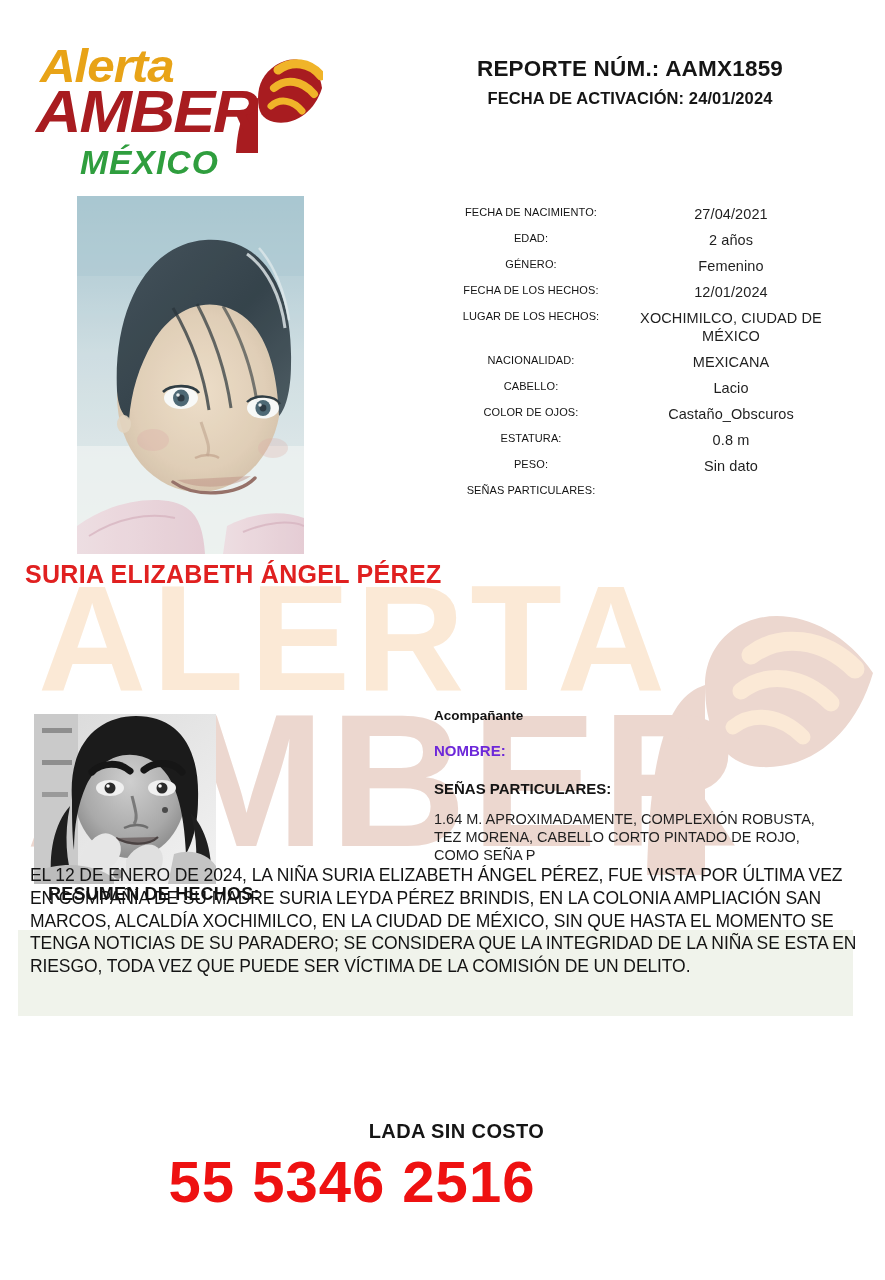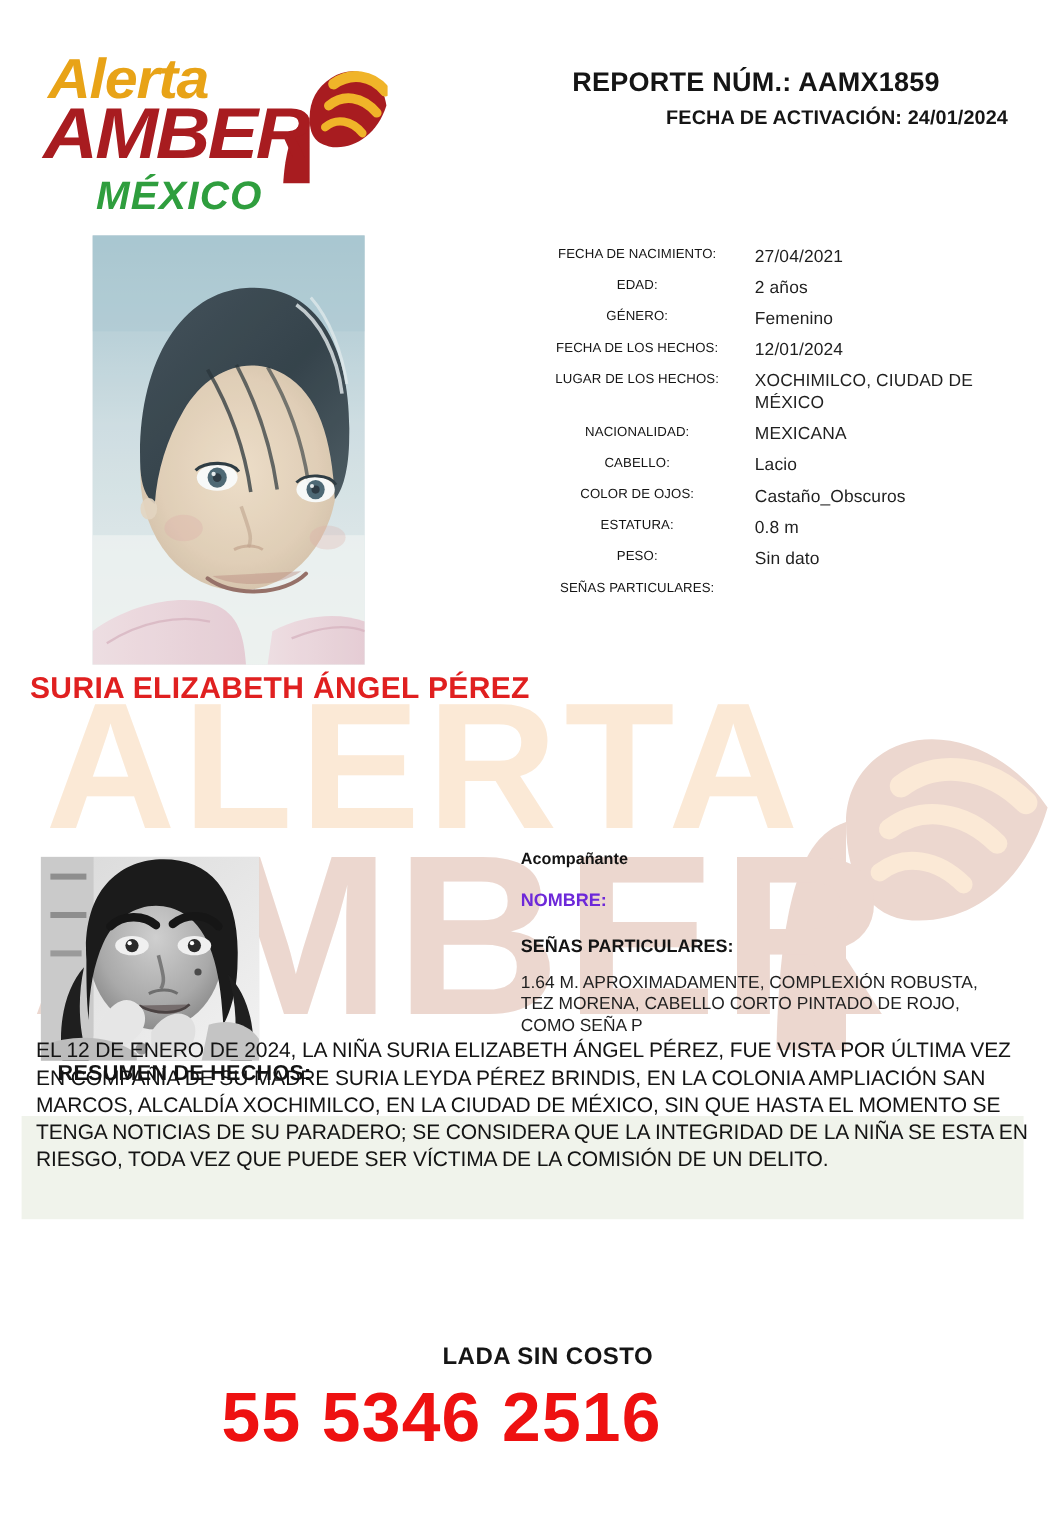--- a/index.html
+++ b/index.html
@@ -56,21 +56,21 @@
 
   .report-block{
     position:absolute; left:420px; top:55px; width:420px; text-align:center;
   }
   .report-num{
     font-size:22.5px; font-weight:700; letter-spacing:0.2px;
     color:#151515; line-height:1.25; white-space:nowrap;
   }
   .report-date{
     font-size:16.5px; font-weight:700; letter-spacing:0.1px;
-    color:#151515; line-height:1.3; margin-top:5px; white-space:nowrap;text-align:right;
+    color:#151515; line-height:1.3; margin-top:5px; white-space:nowrap;
   }
 
   
   .child-photo{
     position:absolute; left:77px; top:196px; width:227px; height:358px;
     z-index:3; overflow:hidden; background:#e9eef0;
   }
   .child-photo svg{ display:block; width:100%; height:100%; }
 
   .victim-name{
@@ -85,21 +85,21 @@
   }
   .data-row{ display:flex; align-items:flex-start; margin-bottom:9px; }
   .data-label{
     width:196px; flex:0 0 196px;
     font-size:11px; font-weight:400; color:#141414;
     line-height:1.18; letter-spacing:0.1px;text-align:center;
   }
   .data-value{
     flex:1 1 auto;
     font-size:14.5px; font-weight:400; color:#1f1f1f;
-    line-height:1.18; letter-spacing:0.1px;
+    line-height:1.18; letter-spacing:0.1px;text-align:center;
   }
 
   
   .companion-photo{
     position:absolute; left:34px; top:714px; width:182px; height:170px;
     z-index:3; overflow:hidden; background:#d8d8d8;
   }
   .companion-photo svg{ display:block; width:100%; height:100%; }
 
   .companion-block{ position:absolute; left:434px; top:708px; width:400px; z-index:3; }
@@ -123,21 +123,21 @@
     font-size:17.5px; font-weight:400; color:#141414;
     line-height:1.30; letter-spacing:-0.1px;
   }
 
   
   .lada{
     position:absolute; left:0; top:1120px; width:885px; text-align:center; z-index:4;
     font-size:20px; font-weight:700; color:#151515; letter-spacing:0.4px;padding-left:28px;
   }
   .phone{
-    position:absolute; left:16px; top:1152px; width:704px; text-align:center; z-index:4;
+    position:absolute; left:0; top:1152px; width:704px; text-align:center; z-index:4;
     font-size:58px; font-weight:700; color:#ee1111; letter-spacing:1px; line-height:1.05;
   }
 </style>
 </head>
 <body>
 
 <div class="watermark">
   <svg class="wm-swoosh" viewBox="0 0 340 330">
     <path d="M150 330 C150 225 150 170 150 140 C120 150 95 185 92 330 Z" fill="#ecd7cf"></path>
     <path d="M150 140 C150 120 158 100 176 86 C215 56 280 72 318 128 C300 190 255 225 205 222 C170 220 150 190 150 140 Z" fill="#ecd7cf"></path>

